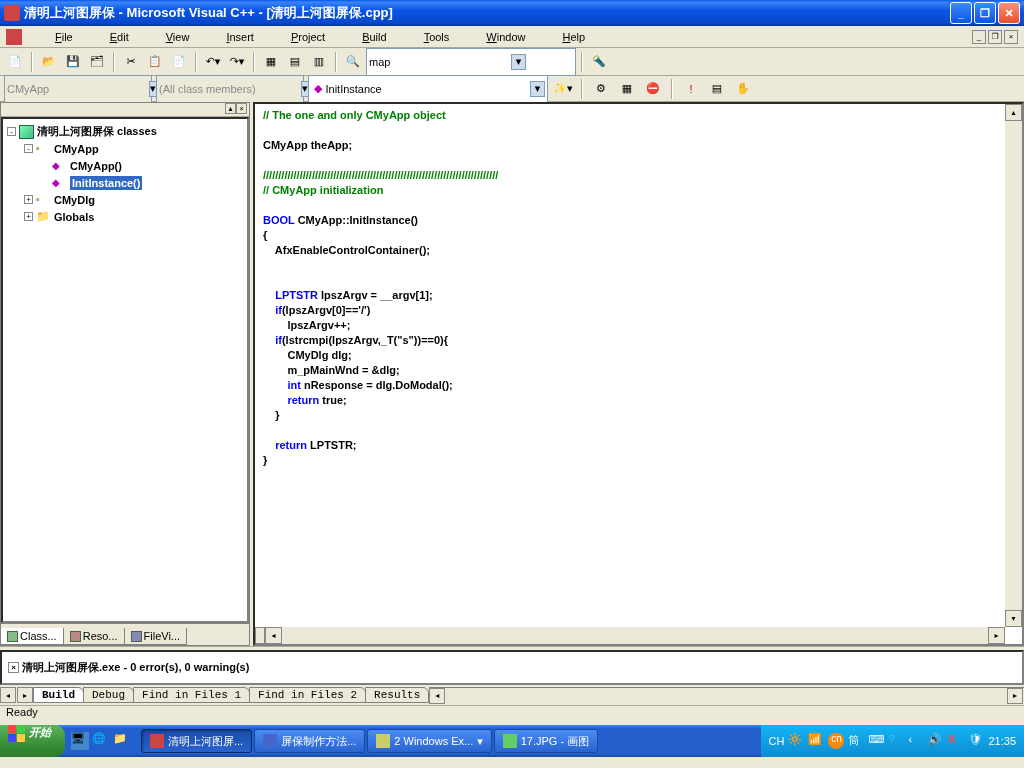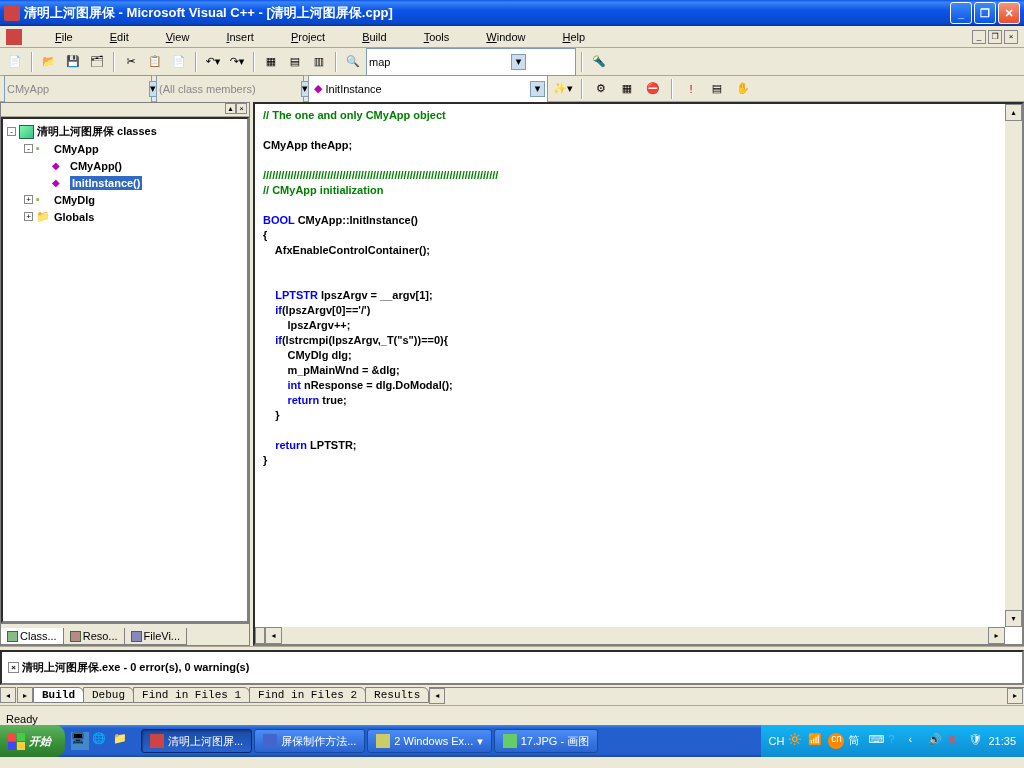--- a/index.html
+++ b/index.html
@@ -51,23 +51,23 @@
 .editor .hsb { position:absolute; left:0; right:17px; bottom:0; height:17px; background:#ece9d8; display:flex; }
 .editor .hsb .sp { width:10px; border:1px solid #888; }
 .hsplit { height:4px; background:#ece9d8; cursor:row-resize; border-top:1px solid #aca899; }
 .output { height:55px; display:flex; flex-direction:column; }
 .output .body { flex:1; background:#fff; border:2px inset #808080; font-family:"Courier New",monospace; font-size:13px; font-weight:bold; padding:2px 6px; display:flex; align-items:center; }
 .output .body .gb2 { width:11px; height:11px; border:1px solid #888; font-size:8px; margin-right:3px; display:flex; align-items:center; justify-content:center; }
 .output .tabs { height:20px; display:flex; align-items:center; background:#ece9d8; }
 .output .tabs .ar { width:16px; height:16px; border:1px solid #888; display:flex; align-items:center; justify-content:center; font-size:8px; margin-right:1px; cursor:pointer; }
 .output .tabs .tab { padding:1px 8px; border:1px solid #808080; background:#ece9d8; border-top-right-radius:6px; margin-left:-1px; cursor:pointer; font-size:11px; font-family:"Courier New",monospace; }
 .output .tabs .tab.active { background:#fff; font-weight:bold; }
-.statusbar { height:20px; background:#ece9d8; border-top:1px solid #aca899; display:flex; align-items:flex-end; padding:0 6px; }
+.statusbar { height:20px; background:#ece9d8; border-top:1px solid #aca899; display:flex; align-items:flex-start; padding:0 6px; }
 .taskbar { height:32px; background:linear-gradient(to bottom,#3c8cf0 0%,#2460cd 10%,#2460cd 90%,#174a9e 100%); display:flex; align-items:center; }
-.startbtn { height:32px; padding:0 14px 0 8px; background:linear-gradient(to bottom,#5fb35f,#3c953c 50%,#2a7a2a); color:#fff; font-style:italic; font-weight:bold; font-size:16px; display:flex; align-items:center; gap:4px; border-radius:0 10px 10px 0; cursor:pointer; }
+.startbtn { height:32px; padding:0 14px 0 8px; background:linear-gradient(to bottom,#5fb35f,#3c953c 50%,#2a7a2a); color:#fff; font-style:italic; font-weight:bold; font-size:16px; display:flex; align-items:flex-start; gap:4px; border-radius:0 10px 10px 0; cursor:pointer; }
 .startbtn .win { display:grid; grid-template:8px 8px/8px 8px; gap:1px; }
 .startbtn .win div:nth-child(1){background:#f44}.startbtn .win div:nth-child(2){background:#4c4}.startbtn .win div:nth-child(3){background:#44f}.startbtn .win div:nth-child(4){background:#fc4}
 .tb-ql { display:flex; gap:3px; padding:0 6px; }
 .tb-ql .qi { width:18px; height:18px; cursor:pointer; }
 .tb-tasks { display:flex; gap:2px; flex:1; padding:0 4px; }
 .tb-tasks .task { height:24px; padding:0 8px; background:linear-gradient(to bottom,#4b8cf5,#2963cf); color:#fff; border:1px solid #174a9e; border-radius:3px; display:flex; align-items:center; gap:4px; cursor:pointer; font-size:11px; max-width:150px; overflow:hidden; white-space:nowrap; }
 .tb-tasks .task.active { background:linear-gradient(to bottom,#1a4ba8,#2963cf); border-color:#0a2a6e; box-shadow:inset 1px 1px 2px rgba(0,0,0,.3); }
 .tb-tasks .task .tic2 { width:14px; height:14px; background:#c44; }
 .tb-tray { background:linear-gradient(to bottom,#14b4f5,#0d8cd1); height:32px; display:flex; align-items:center; padding:0 8px; gap:4px; color:#fff; }
 .tb-tray .ti { width:16px; height:16px; cursor:pointer; }

